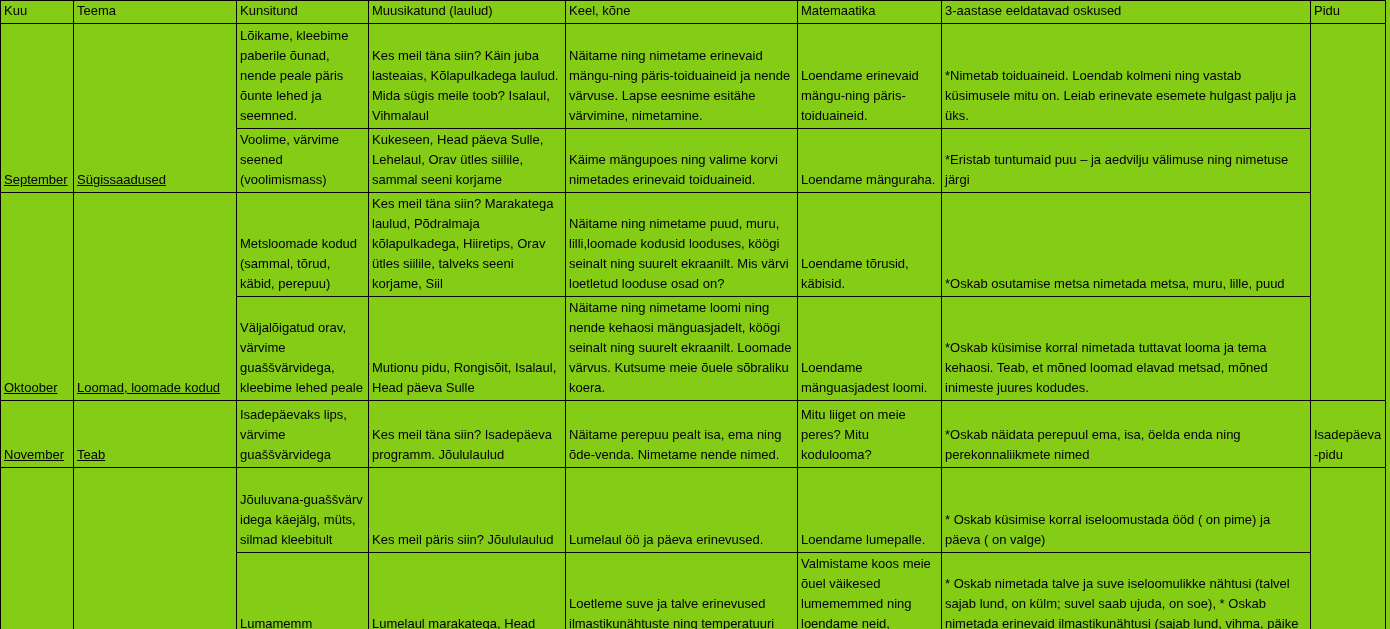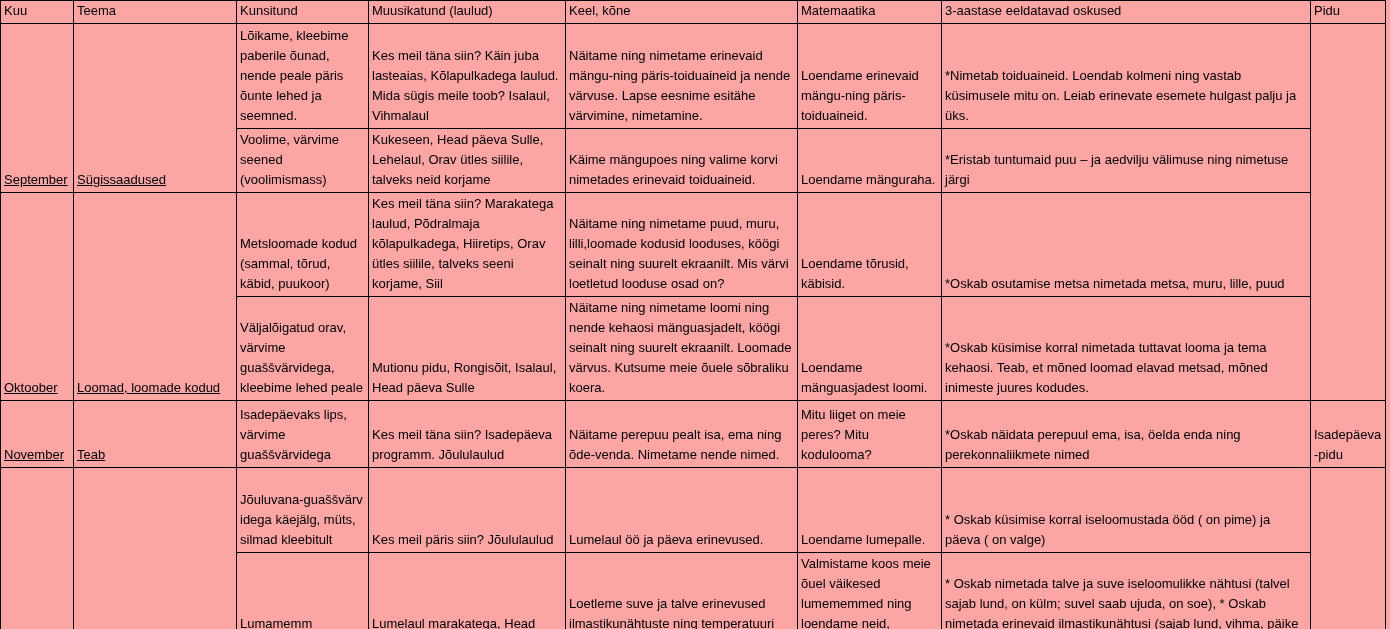--- a/index.html
+++ b/index.html
@@ -6,21 +6,21 @@
     margin: 0;
     padding: 0;
     background: #ffffff;
     font-family: "Liberation Sans", sans-serif;
     color: #000000;
   }
   .page {
     width: 1390px;
     height: 629px;
     overflow: hidden;
-    background: #fca5a5;
+    background: #84cc16;
   }
   table.curriculum {
     border-collapse: collapse;
     table-layout: fixed;
     width: 1385px;
     margin: 0;
   }
   table.curriculum th,
   table.curriculum td {
     border: 1px solid #000000;
@@ -95,29 +95,29 @@
         <td class="theme" rowspan="2">Sügissaadused</td>
         <td>Lõikame, kleebime paberile õunad, nende peale päris õunte lehed ja seemned.</td>
         <td>Kes meil täna siin? Käin juba lasteaias, Kõlapulkadega laulud. Mida sügis meile toob? Isalaul, Vihmalaul</td>
         <td>Näitame ning nimetame erinevaid mängu-ning päris-toiduaineid ja nende värvuse. Lapse eesnime esitähe värvimine, nimetamine.</td>
         <td>Loendame erinevaid mängu-ning päris-toiduaineid.</td>
         <td>*Nimetab toiduaineid. Loendab kolmeni ning vastab küsimusele mitu on. Leiab erinevate esemete hulgast palju ja üks.</td>
         <td class="pidu-cell" rowspan="4"></td>
       </tr>
       <tr class="r2">
         <td>Voolime, värvime seened (voolimismass)</td>
-        <td>Kukeseen, Head päeva Sulle, Lehelaul, Orav ütles siilile, talveks neid korjame</td>
+        <td>Kukeseen, Head päeva Sulle, Lehelaul, Orav ütles siilile, sammal seeni korjame</td>
         <td>Käime mängupoes ning valime korvi nimetades erinevaid toiduaineid.</td>
         <td>Loendame mänguraha.</td>
         <td>*Eristab tuntumaid puu – ja aedvilju välimuse ning nimetuse järgi</td>
       </tr>
       <tr class="r3">
         <td class="month" rowspan="2">Oktoober</td>
         <td class="theme" rowspan="2">Loomad, loomade kodud</td>
-        <td>Metsloomade kodud (sammal, tõrud, käbid, puukoor)</td>
+        <td>Metsloomade kodud (sammal, tõrud, käbid, perepuu)</td>
         <td>Kes meil täna siin? Marakatega laulud, Põdralmaja kõlapulkadega, Hiiretips, Orav ütles siilile, talveks seeni korjame, Siil</td>
         <td>Näitame ning nimetame puud, muru, lilli,loomade kodusid looduses, köögi seinalt ning suurelt ekraanilt. Mis värvi loetletud looduse osad on?</td>
         <td>Loendame tõrusid, käbisid.</td>
         <td>*Oskab osutamise metsa nimetada metsa, muru, lille, puud</td>
       </tr>
       <tr class="r4">
         <td>Väljalõigatud orav, värvime guaššvärvidega, kleebime lehed peale</td>
         <td>Mutionu pidu, Rongisõit, Isalaul, Head päeva Sulle</td>
         <td>Näitame ning nimetame loomi ning nende kehaosi mänguasjadelt, köögi seinalt ning suurelt ekraanilt. Loomade värvus. Kutsume meie õuele sõbraliku koera.</td>
         <td>Loendame mänguasjadest loomi.</td>

